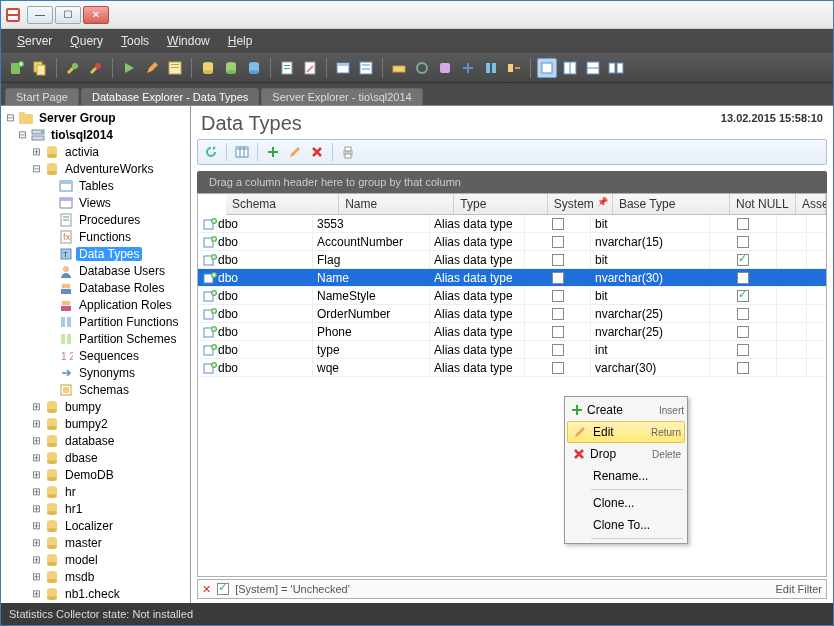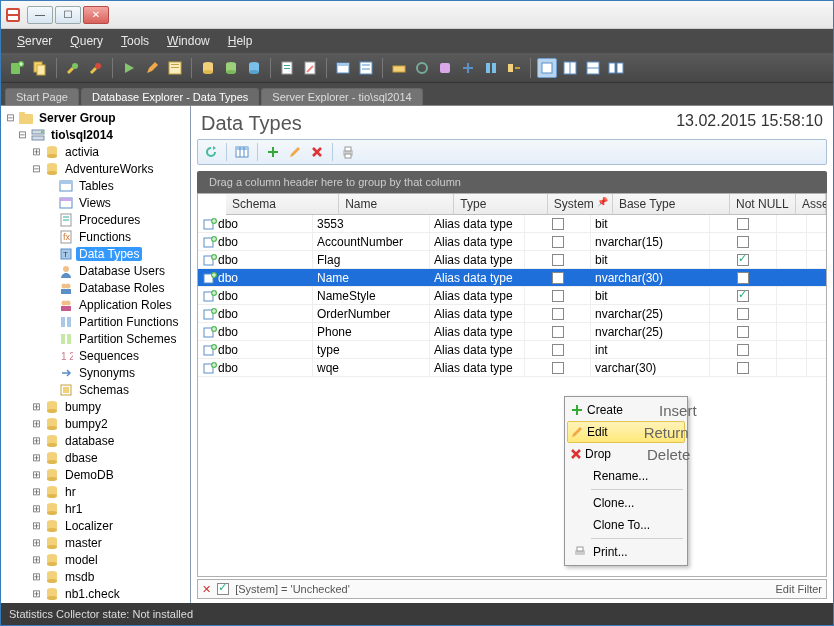--- a/index.html
+++ b/index.html
@@ -26,21 +26,21 @@
 .tree-node .twisty { width:11px; text-align:center; color:#666; font-size:10px; cursor:pointer; }
 .tree-node .ticon { width:16px; height:16px; margin:0 2px; display:flex; align-items:center; justify-content:center; font-size:11px; }
 .tree-node .tlabel { padding:0 3px; }
 .tree-node.selected .tlabel { background:#3399ff; color:#fff; border-radius:2px; }
 .indent1 { padding-left: 16px; }
 .indent2 { padding-left: 30px; }
 .indent3 { padding-left: 44px; }
 .main { flex:1; display:flex; flex-direction:column; background:#fff; position:relative; min-width:0; }
 .main-header { display:flex; justify-content:space-between; align-items:flex-start; padding:6px 10px 4px 10px; }
 .main-title { font-size:20px; color:#555; font-weight:normal; }
-.timestamp { font-size:16px; color:#333; }
+.timestamp { font-size:11px; color:#333;font-weight:bold; }
 .main-toolbar { height:26px; border:1px solid #a9c0d8; margin:0 6px 6px 6px; background:linear-gradient(#f4f8fc,#e5eef8); display:flex; align-items:center; padding:0 4px; gap:4px; border-radius:2px; }
 .main-toolbar .mtb-btn { width:18px; height:18px; cursor:pointer; display:flex; align-items:center; justify-content:center; font-size:13px; }
 .main-toolbar .mtb-sep { width:1px; height:18px; background:#b7cde2; margin:0 2px; }
 .group-bar { background:#5f5f5f; color:#ccc; padding:5px 12px; margin:0 6px; font-size:11px; border-radius:2px 2px 0 0; }
 .grid { margin:0 6px; border:1px solid #b0b0b0; flex:1; overflow:hidden; display:flex; flex-direction:column; min-height:0; }
 .grid-head { display:flex; background:linear-gradient(#f7f7f7,#ececec); border-bottom:1px solid #c0c0c0;margin-left:28px; }
 .grid-head .gh { border-right:1px solid #d0d0d0; padding:3px 6px; color:#333; position:relative; }
 .grid-body { overflow:auto; flex:1; }
 .grid-row { display:flex; border-bottom:1px solid #eee; height:18px; align-items:center; }
 .grid-row.selected { background:#1e6fd9; color:#fff; }
@@ -53,21 +53,21 @@
 .filter-bar { height:20px; border:1px solid #b0b0b0; margin:2px 6px 4px 6px; display:flex; align-items:center; padding:0 4px; font-size:11px; color:#555; background:#fafafa; }
 .filter-bar .fx { color:#c33; margin-right:6px; cursor:pointer; }
 .filter-bar .editf { margin-left:auto; color:#555; cursor:pointer; }
 .statusbar { height:22px; background:#3a3a3a; color:#ddd; display:flex; align-items:center; padding:0 8px; font-size:11px; }
 
 .ctx-menu { position:absolute; left:373px; top:290px; width:124px; background:#f6f6f6; border:1px solid #979797; box-shadow:2px 2px 4px rgba(0,0,0,.25); z-index:100; padding:2px; }
 .ctx-row { display:flex; align-items:center; height:22px; padding:0 4px; cursor:pointer; }
 .ctx-row.highlight { background:linear-gradient(#fff3b8,#ffe97a); border:1px solid #e5c44e; border-radius:2px; padding:0 3px; height:22px; }
 .ctx-row .ci { width:18px; display:flex; justify-content:center; font-size:12px; }
 .ctx-row .cl { flex:1; padding-left:4px; }
-.ctx-row .cs { color:#666; font-size:15px;margin-left:36px; }
+.ctx-row .cs { color:#666; font-size:10px;margin-left:36px; }
 .ctx-sep { height:1px; background:#d0d0d0; margin:2px 2px 2px 24px; }
 svg { display:block; }
 .filter-pin { position:absolute; right:3px; top:3px; font-size:9px; color:#888; }
 </style>
 </head>
 <body>
 
 <div class="window">
 
   <div class="titlebar">
@@ -869,29 +869,20 @@
         <div class="ctx-sep"></div>
         <div class="ctx-row">
             <span class="ci"></span>
             <span class="cl">Clone...</span>
           </div>
         <div class="ctx-row">
             <span class="ci"></span>
             <span class="cl">Clone To...</span>
           </div>
         <div class="ctx-sep"></div>
-        <div class="ctx-row">
-          <span class="ci">
-              <svg width="12" height="12">
-                <rect x="1" y="4" width="10" height="5" fill="#ccc" rx="1"></rect>
-                <rect x="3" y="1" width="6" height="4" fill="#fff" stroke="#999"></rect>
-              </svg>
-            </span>
-          <span class="cl">Print...</span>
-        </div>
       </div>
 
     </div>
   </div>
 
   <div class="statusbar">
     <span>Statistics Collector state: Not installed</span>
   </div>
 
 </div>

